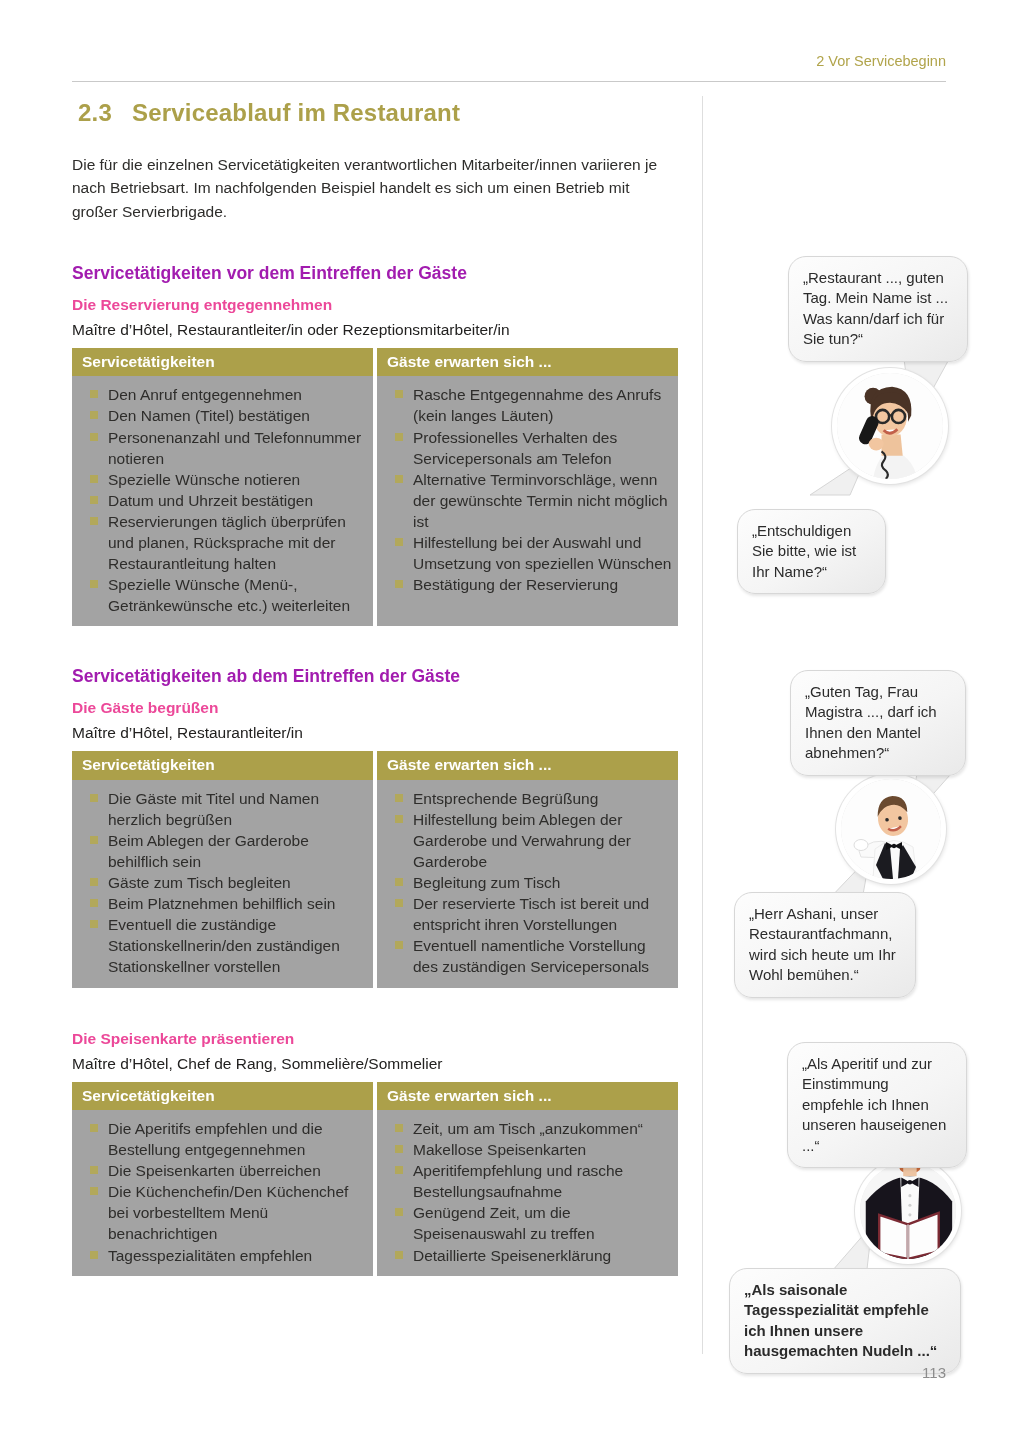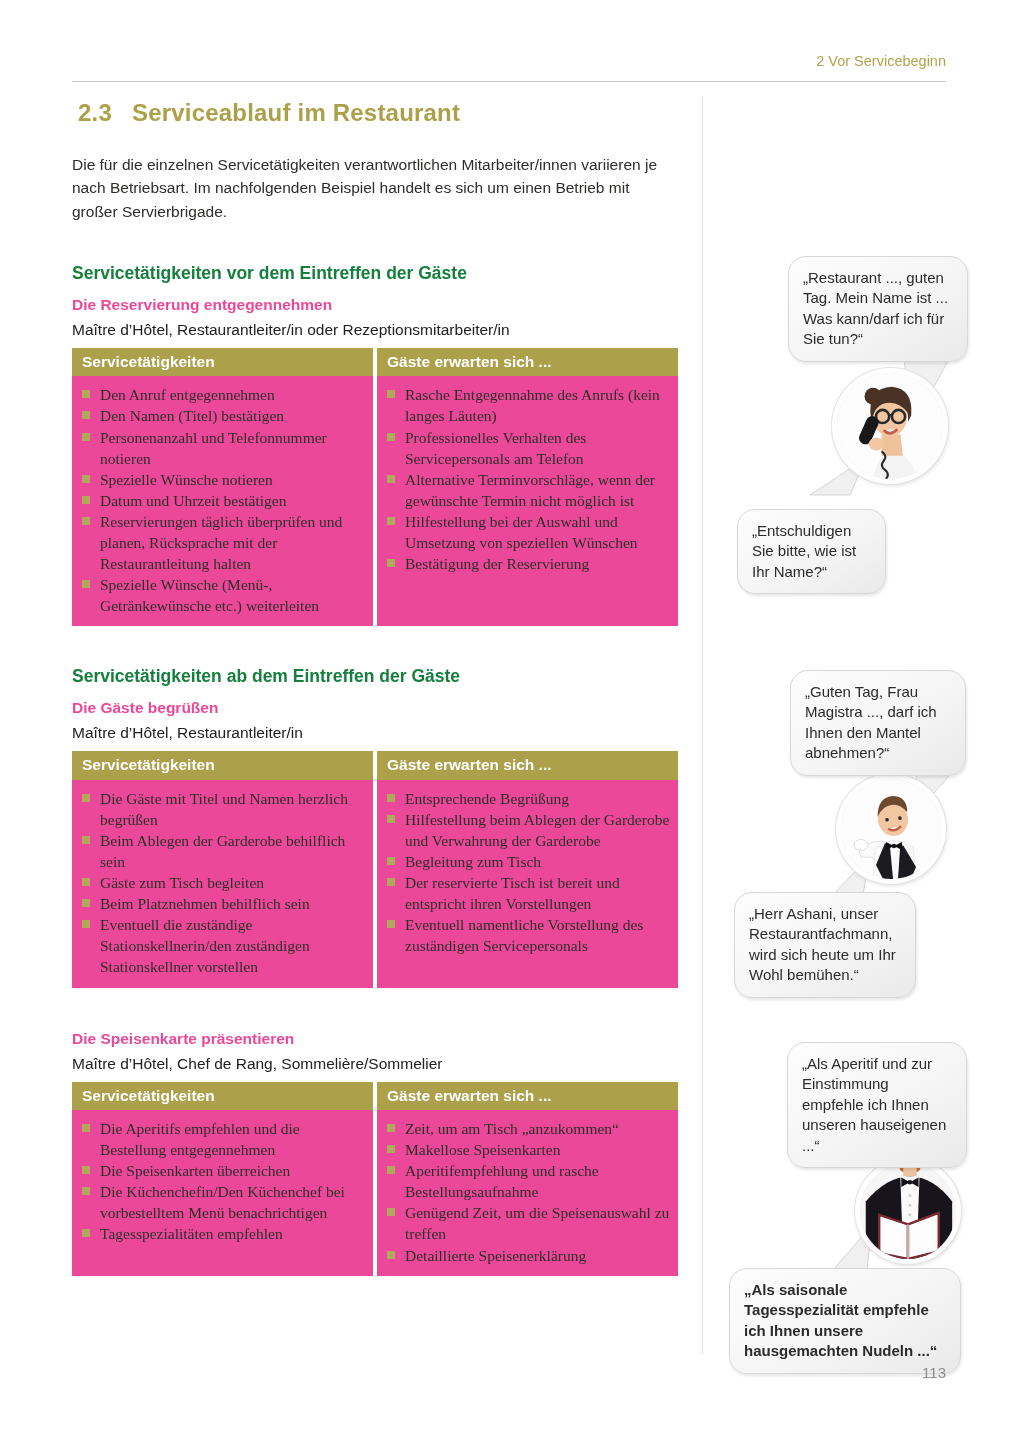--- a/index.html
+++ b/index.html
@@ -8,30 +8,30 @@
 
   .running-header{position:absolute;top:53px;right:72px;font-size:14.5px;color:#b1a44b;}
   .top-rule{position:absolute;top:81px;left:72px;width:874px;height:1px;background:#c9c9c9;}
   .col-divider{position:absolute;top:96px;left:702px;width:1px;height:1258px;background:#dedede;}
   .page-number{position:absolute;top:1364px;right:72px;font-size:15px;color:#8d8d8d;}
 
   .main{position:absolute;left:72px;top:93px;width:606px;}
   .title{display:flex;gap:20px;margin:6px;font-size:24px;font-weight:bold;color:#aca04a;letter-spacing:0.2px;}
   .intro{margin:26px 0 0;font-size:15.5px;line-height:1.5;color:#2e2d2b;}
 
-  .sec-heading{margin:40px 0 0;font-size:17.5px;font-weight:bold;color:#15803d;}
+  .sec-heading{margin:40px 0 0;font-size:17.5px;font-weight:bold;color:#a21caf;}
   .sec-heading.mt-lg{margin-top:40px;}
   .sub-heading{margin:12px 0 0;font-size:15.5px;font-weight:bold;color:#ec4899;}
   .sub-heading.mt-block{margin-top:42px;}
   .roles{margin:7px 0 0;font-size:15.5px;color:#222120;}
 
   .ttable{display:flex;gap:4px;margin-top:9px;}
   .tcol{flex:1;display:flex;flex-direction:column;}
   .thead{background:#aca04a;color:#ffffff;font-weight:bold;font-size:15.5px;padding:5px 10px;line-height:1.2;}
-  .tbody{background:#ec4899;flex:1;padding:8px 6px 10px 0;font-family:Liberation Serif, serif;}
+  .tbody{background:#a3a3a3;flex:1;padding:8px 6px 10px 8px;}
   ul.blist{list-style:none;margin:0;padding:0;}
   .blist li{position:relative;padding-left:28px;font-size:15.5px;line-height:1.36;color:#2e2d2b;}
   .bullet{position:absolute;left:10px;top:6px;width:8px;height:8px;background:#b2a85b;}
 
   .tails{position:absolute;left:0;top:0;pointer-events:none;}
 
   .bubble{position:absolute;background:linear-gradient(150deg,#fdfdfd 0%,#f5f5f5 55%,#e9e9e9 100%);
     border:1px solid #d7d7d7;border-radius:18px;padding:11px 14px;
     font-size:15px;line-height:1.36;color:#2b2b2b;box-shadow:1px 2px 3px rgba(0,0,0,.10);}
   #bubble-1{left:788px;top:256px;width:150px;}

